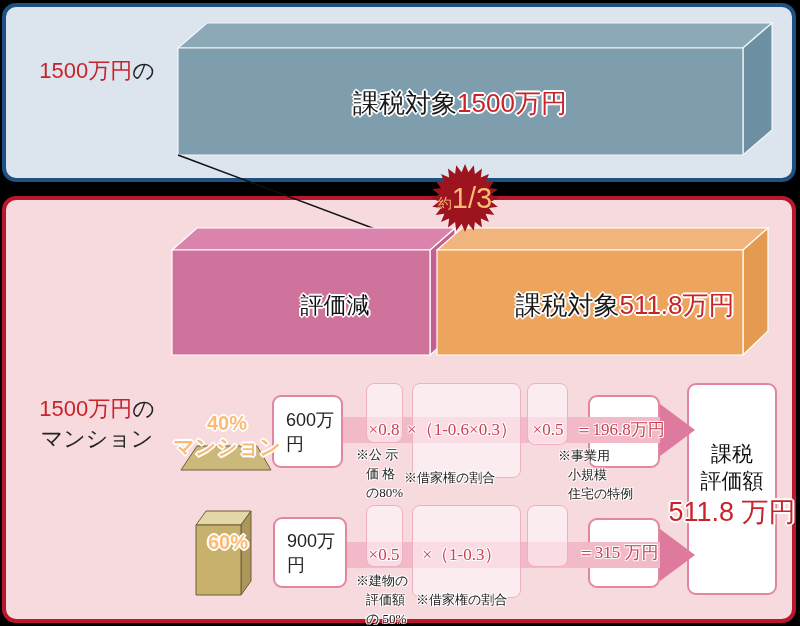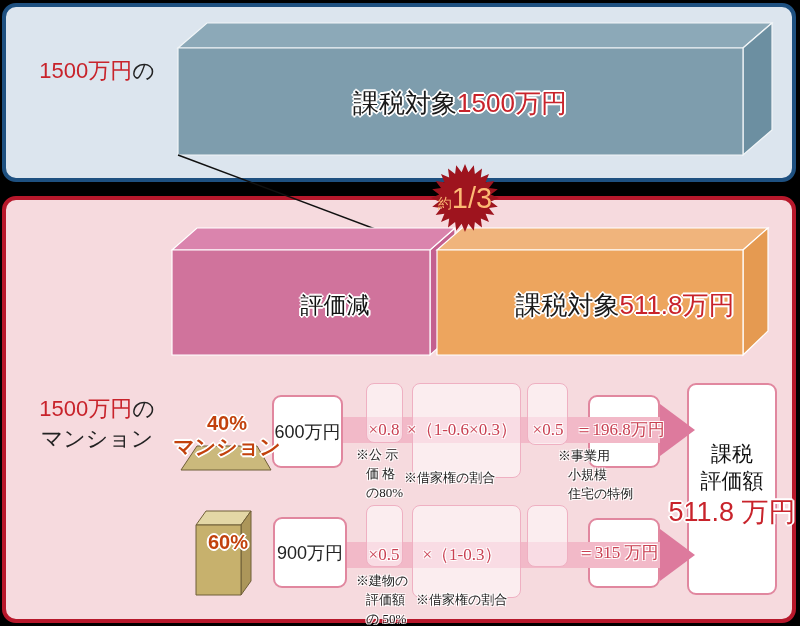--- a/index.html
+++ b/index.html
@@ -5,35 +5,35 @@
   html,body{margin:0;padding:0;}
   body{
     width:800px;height:626px;position:relative;background:#000;
     font-family:"Liberation Sans","DejaVu Sans",sans-serif;
     overflow:hidden;color:#1a1a1a;
   }
   .panel{position:absolute;box-sizing:border-box;border-radius:14px;z-index:0;}
   .panel-top{left:2px;top:3px;width:794px;height:179px;background:#dce5ee;border:4px solid #1e5080;}
   .panel-bottom{left:2px;top:196px;width:794px;height:427px;background:#f6dade;border:4px solid #b7182b;}
   .wbox{position:absolute;background:#fff;border:2px solid #e1879f;border-radius:9px;box-sizing:border-box;z-index:1;
-        display:flex;align-items:center;justify-content:center;}
+        display:flex;align-items:center;justify-content:center;padding-left:12px;}
   .band{position:absolute;background:#f2b9c8;z-index:2;}
   .lrect{position:absolute;background:rgba(255,255,255,0.5);border:1.5px solid #efb0c2;border-radius:8px;box-sizing:border-box;z-index:3;}
   svg.overlay{position:absolute;left:0;top:0;z-index:4;}
   .txt{position:absolute;z-index:5;}
   .red{color:#c8232b;}
   .ow1{text-shadow:-1px -1px 0 #fff,1px -1px 0 #fff,-1px 1px 0 #fff,1px 1px 0 #fff;font-family:Liberation Serif, serif;}
   .ow2{text-shadow:-1px -1px 0 #fff,1px -1px 0 #fff,-1px 1px 0 #fff,1px 1px 0 #fff,-2px 0 0 #fff,2px 0 0 #fff,0 -2px 0 #fff,0 2px 0 #fff;}
   .lbl2{font-size:22px;line-height:30px;text-align:center;color:#222;}
   .boxlbl{font-size:26px;white-space:nowrap;text-align:center;}
   .formula{font-size:17px;line-height:18px;color:#c94052;text-align:center;white-space:nowrap;z-index:5;position:absolute;}
   .note{font-size:13px;line-height:19px;color:#1a1a1a;z-index:5;position:absolute;white-space:nowrap;}
   .note .ind{margin-left:10px;display:block;}
   .note span{display:block;}
-  .catlbl{font-size:20px;line-height:23px;text-align:center;color:#c2410c;font-weight:bold;}
+  .catlbl{font-size:20px;line-height:23px;text-align:center;color:#fdba74;font-weight:bold;}
   .value{font-size:18px;color:#222;}
   .badge-text{color:#fdba74;text-align:center;line-height:56px;white-space:nowrap;}
 </style>
 </head>
 <body>
 
 <div class="panel panel-top"></div>
 <div class="panel panel-bottom"></div>
 
 <div class="wbox" style="left:272px;top:395px;width:71px;height:73px;">

